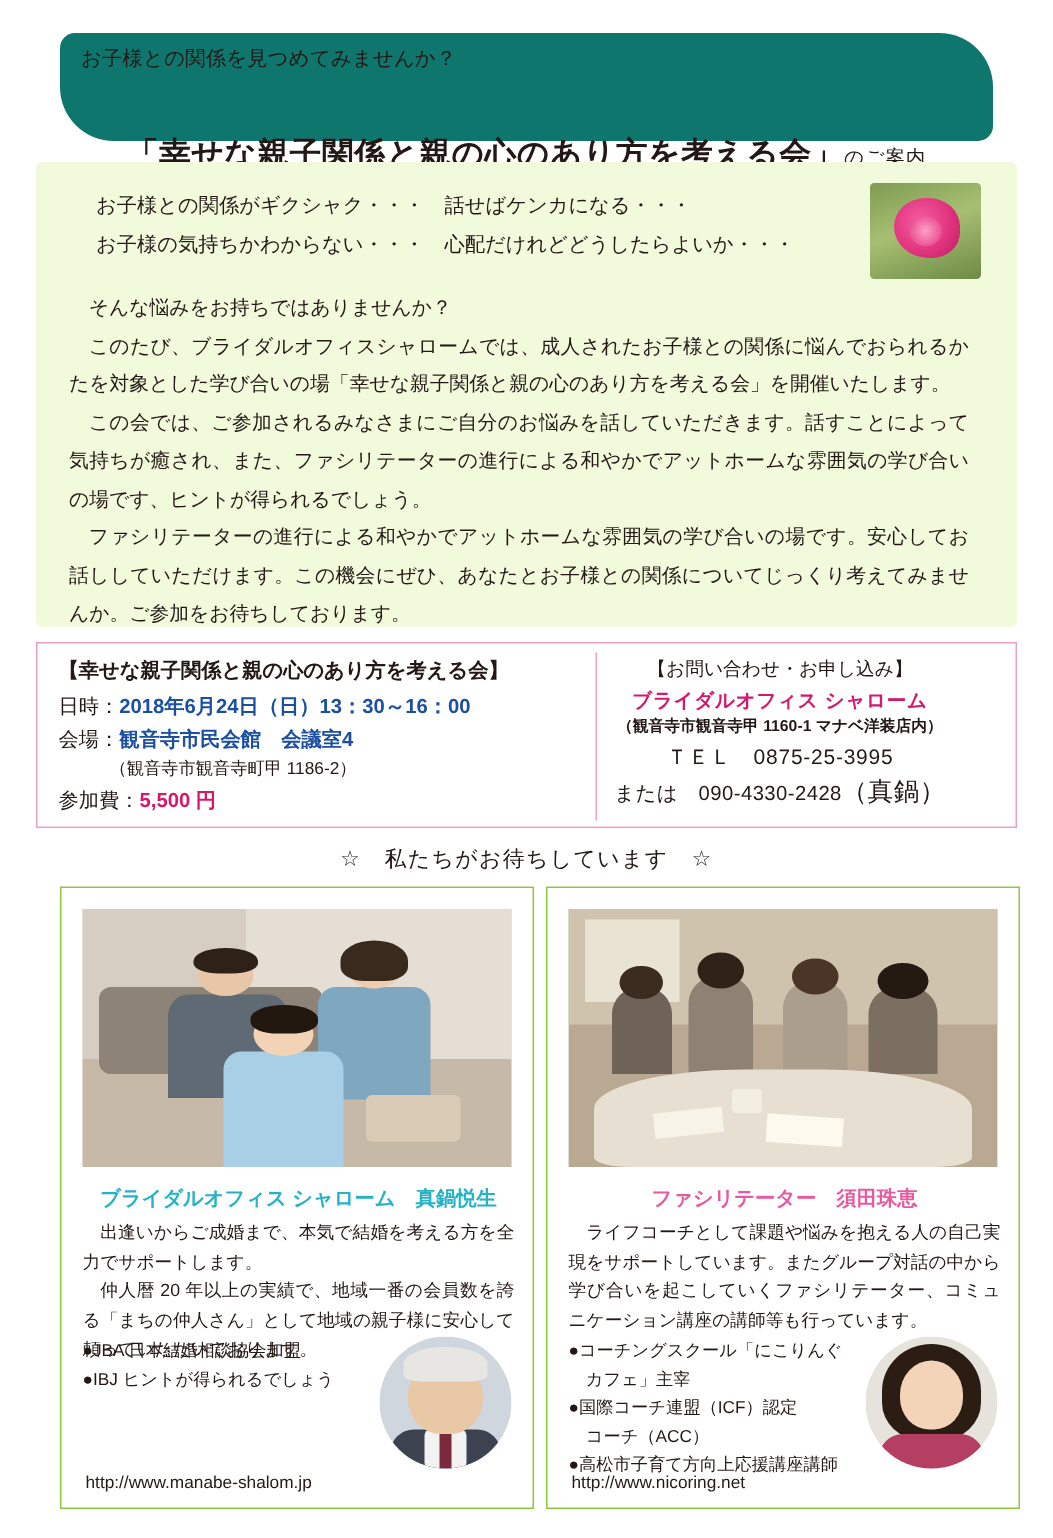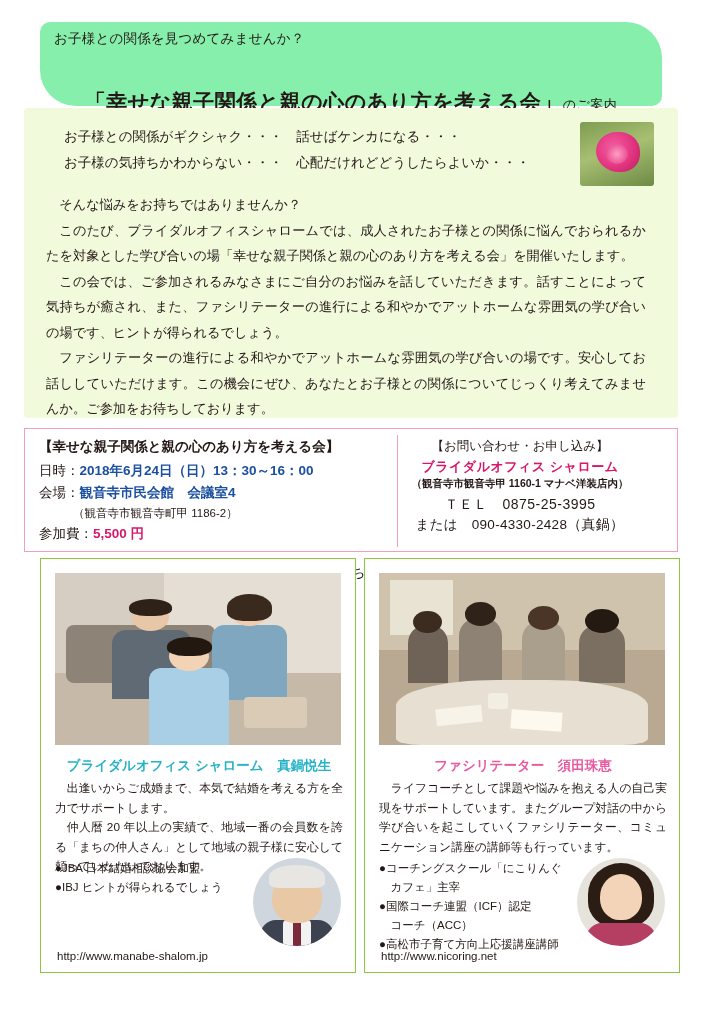--- a/index.html
+++ b/index.html
@@ -11,22 +11,22 @@
     font-family: "Liberation Sans", "DejaVu Sans", sans-serif;
     color: #231815;
     position: relative;
     overflow: hidden;
   }
 
   .page { position:relative; width:702px; height:1025px; padding: 0; }
 
   
   .header {
-    position:absolute; left:40px; top:22px; width:622px; height:84px;
-    background:#86efac;
+    position:absolute; left:40px; top:22px; width:622px; height:72px;
+    background:#0f766e;
     border-radius: 10px 36px 10px 36px;
   }
   .header-sub {
     position:absolute; left:14px; top:8px;
     font-size:13.5px; color:#231815; letter-spacing:0.2px;
   }
   .header-title {
     position:absolute; left:0; top:30px; width:622px; text-align:center;
     font-size:21px; font-weight:bold; color:#231815; letter-spacing:0.5px;margin-top:36px;
   }
@@ -78,31 +78,31 @@
   .info-row .lbl { color:#231815; }
   .info-row .val { color:#1b4fa0; font-weight:bold; }
   .info-row .val-red { color:#d6186b; font-weight:bold; }
   .info-sub { font-size:11.5px; color:#231815; padding-left:34px; line-height:19px; }
   .info-right { position:absolute; left:363px; top:9px; width:264px; text-align:center; }
   .ir-head { font-size:12.5px; margin-bottom:3px; }
   .ir-name { font-size:13px; font-weight:bold; color:#d6186b; letter-spacing:0.5px; }
   .ir-addr { font-size:10.5px; margin-top:1px;font-weight:bold; }
   .ir-tel { font-size:14px; margin-top:5px; letter-spacing:0.5px; }
   .ir-tel2 { font-size:13.5px; margin-top:2px; letter-spacing:0.3px; }
-  .ir-tel2 .nm { font-size:14px; }
+  .ir-tel2 .nm { font-size:17px; }
 
   
   .waiting {
     position:absolute; left:0; top:563px; width:702px; text-align:center;
     font-size:14.5px; color:#231815; letter-spacing:1px;
   }
 
   
   .card {
-    position:absolute; top:558px; width:316px; height:415px;
+    position:absolute; top:591px; width:316px; height:415px;
     border:1.5px solid #8dc63f; background:#fff;
   }
   .card.left { left:40px; }
   .card.right { left:364px; }
   .card-photo {
     position:absolute; left:14px; top:14px; width:286px; height:172px;
     overflow:hidden; background:#ddd;
   }
   .card-name {
     position:absolute; left:0; top:198px; width:316px; text-align:center;

